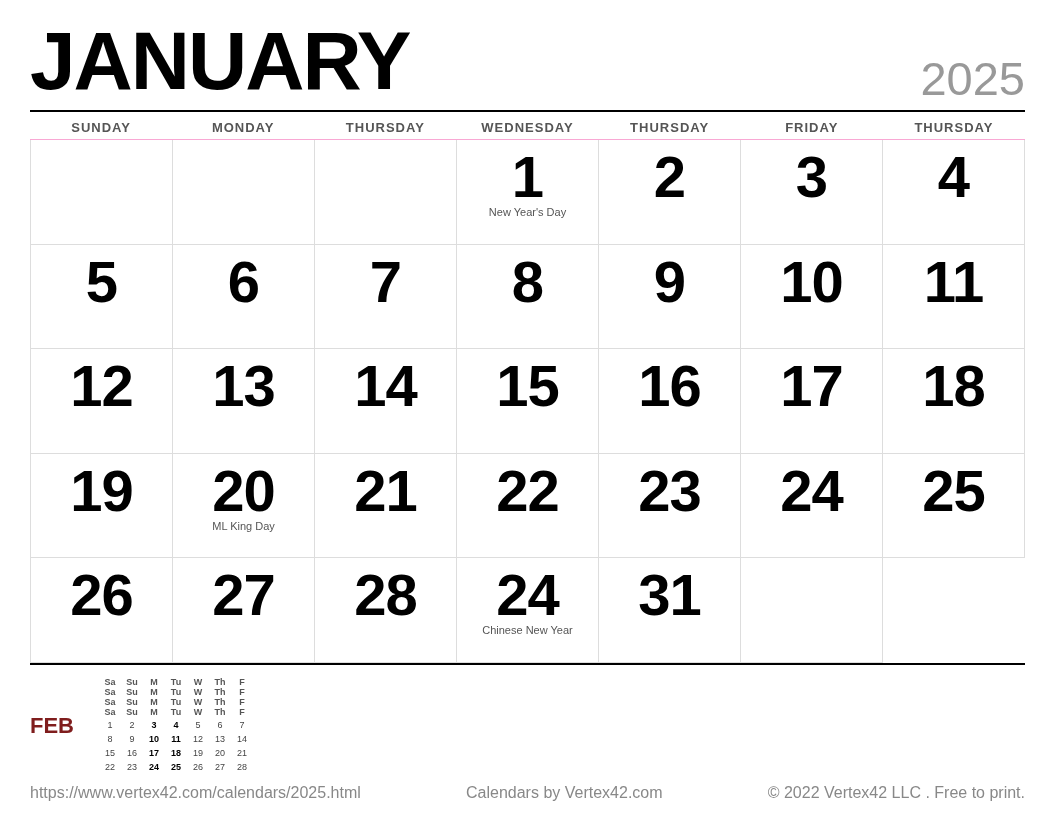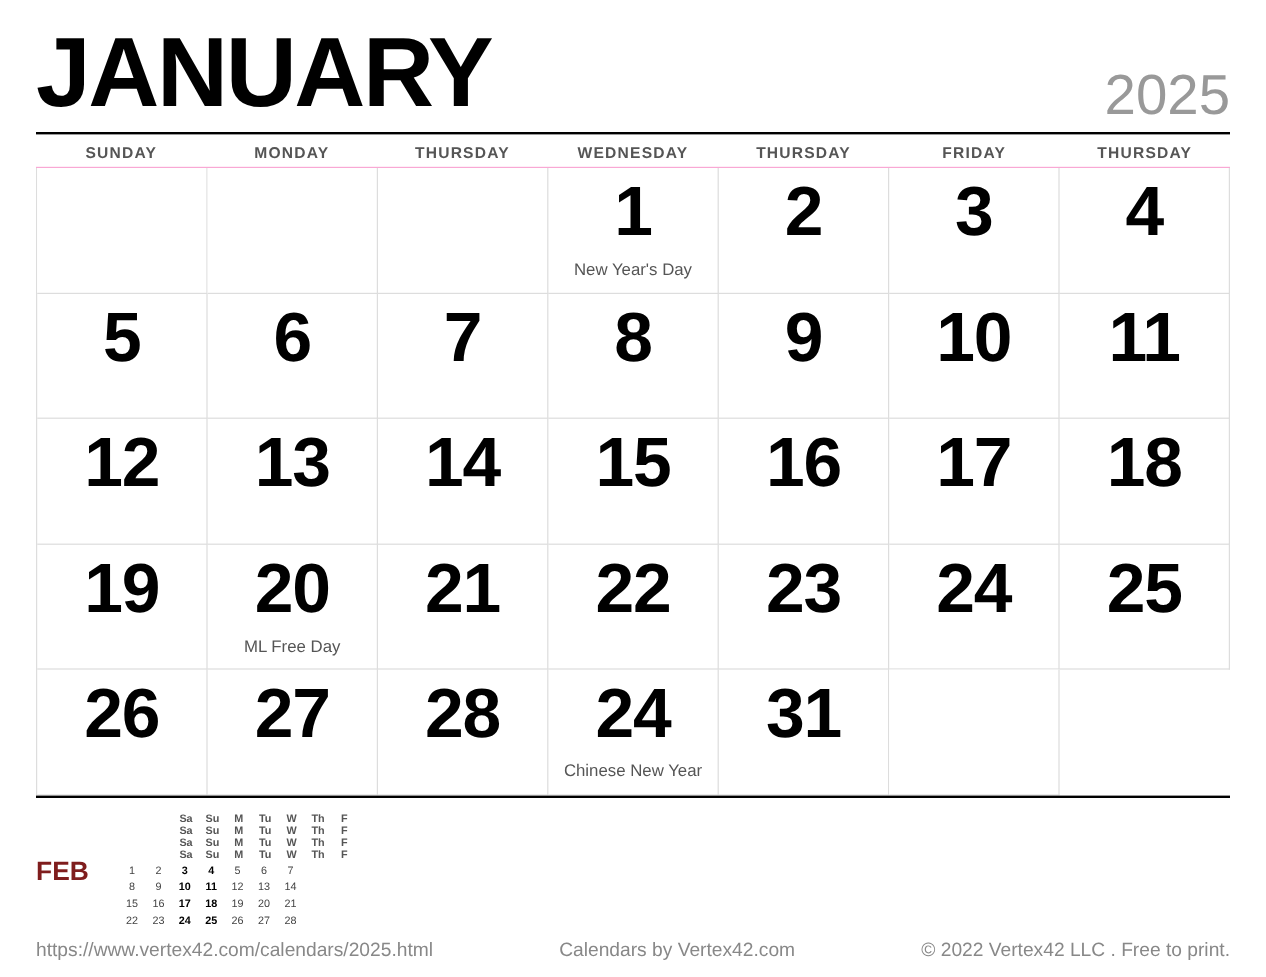--- a/index.html
+++ b/index.html
@@ -90,24 +90,24 @@
     .day-number {
       font-size: 58px;
       font-weight: 900;
       color: #000;
       font-family: Arial Black, Arial, sans-serif;
       line-height: 1;
       letter-spacing: -1px;
     }
 
     .holiday-label {
-      font-size: 14px;
+      font-size: 11px;
       color: #555;
       text-align: left;
-      margin-top: 10px;
+      margin-top: 0;
       line-height: 1.2;
     }
 
     .mini-cal-section {
       background: #fff;
       padding: 12px 0 6px 0;
       border-top: 2px solid #000;
       display: flex;
       align-items: center;
       gap: 14px;
@@ -124,21 +124,20 @@
     .mini-grid-wrapper {
       display: flex;
       flex-direction: column;
     }
 
     .mini-days-header {
       display: grid;
       grid-template-columns: repeat(7, 22px);
       gap: 0;
       margin-bottom: 1px;
-      margin-left: 45px;
     }
 
     .mini-day-header {
       font-size: 9px;
       font-weight: 700;
       color: #555;
       text-align: center;
       width: 22px;
     }
 
@@ -251,21 +250,21 @@
         <div class="day-number">17</div>
       </div>
       <div class="cal-cell">
         <div class="day-number">18</div>
       </div>
       <div class="cal-cell">
         <div class="day-number">19</div>
       </div>
       <div class="cal-cell">
         <div class="day-number">20</div>
-        <div class="holiday-label">ML Free Day</div>
+        <div class="holiday-label">ML King Day</div>
       </div>
       <div class="cal-cell">
         <div class="day-number">21</div>
       </div>
       <div class="cal-cell">
         <div class="day-number">22</div>
       </div>
       <div class="cal-cell">
         <div class="day-number">23</div>
       </div>

